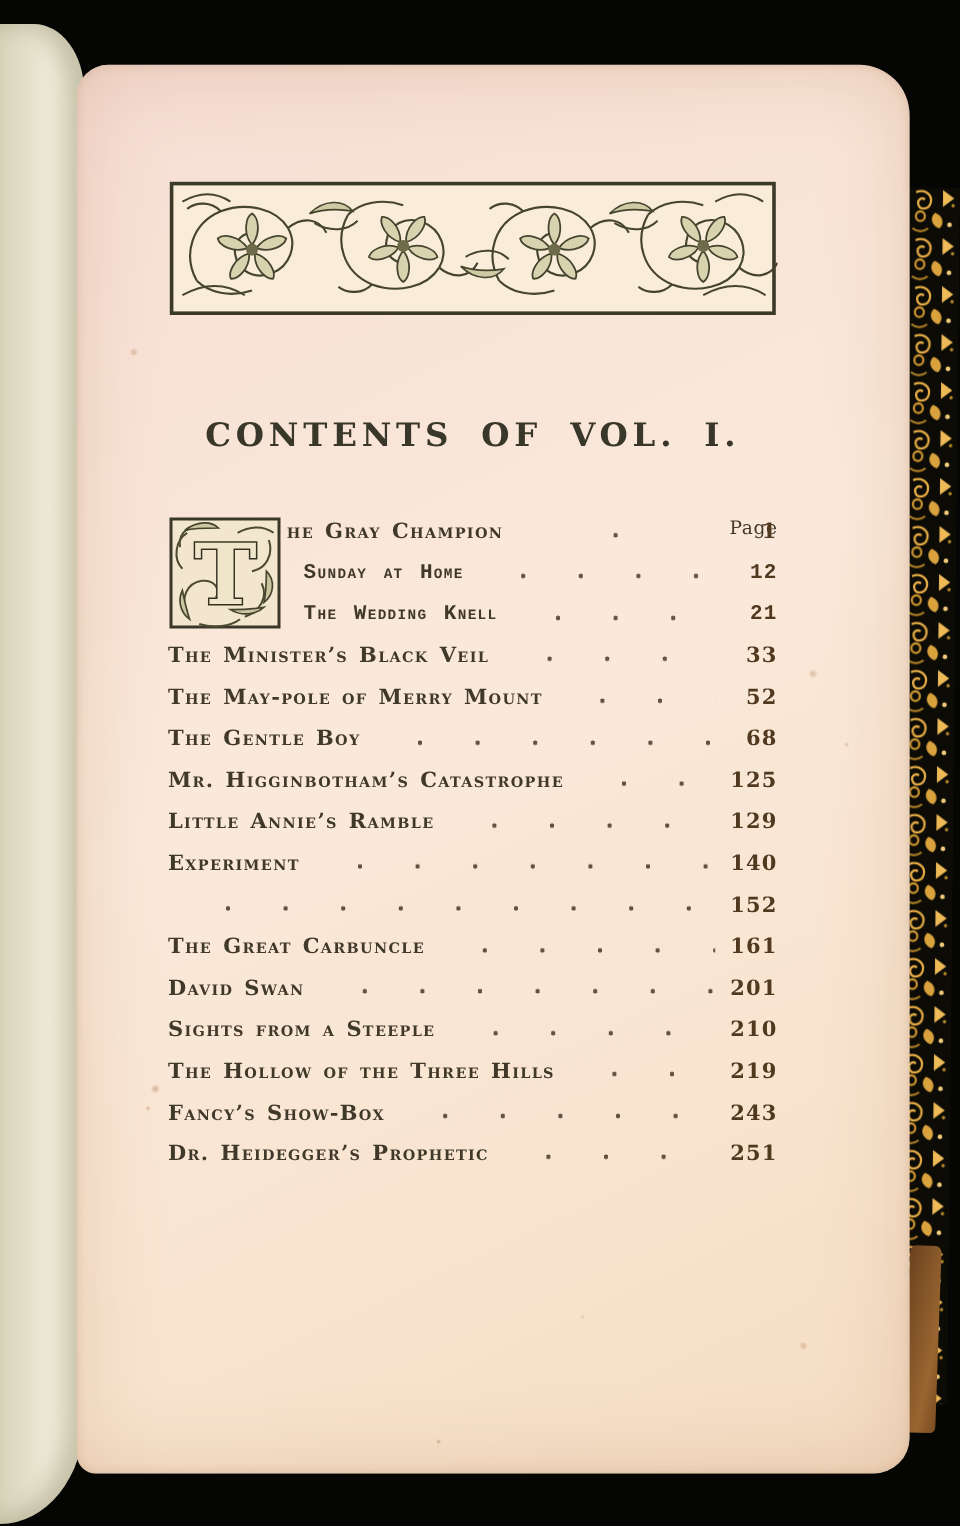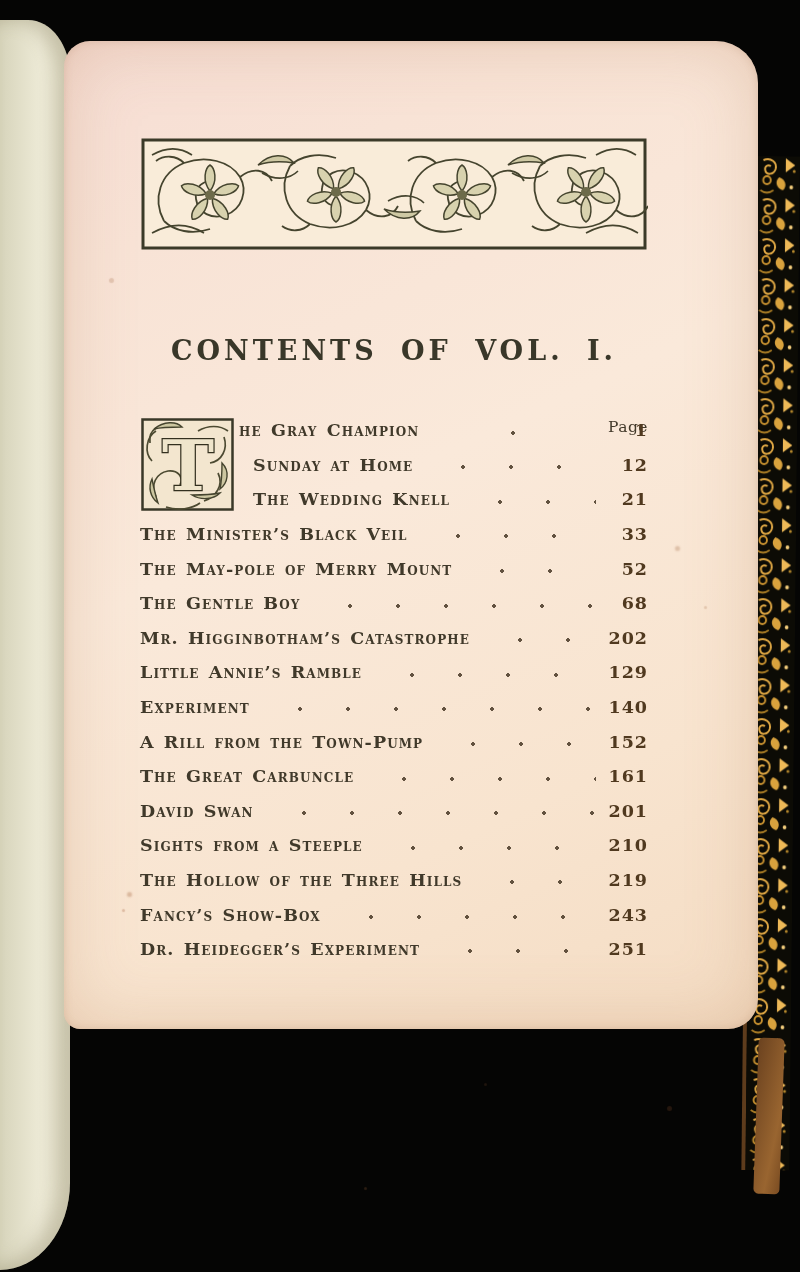--- a/index.html
+++ b/index.html
@@ -22,21 +22,21 @@
     border-left: 4px solid #5e3c1c; box-sizing: border-box;
   }
   .fore-edge svg { display: block; width: 100%; height: 100%; }
   .board-edge {
     position: absolute; right: 18px; top: 1038px; width: 26px; height: 156px;
     background: linear-gradient(100deg, #6b421f, #996530 70%, #7a4c22);
     transform: rotate(2deg); border-radius: 5px;
   }
   
   .book-page {
-    position: absolute; left: 64px; top: 41px; width: 694px; height: 988px;
+    position: absolute; left: 64px; top: 54px; width: 694px; height: 1174px;
     border-radius: 26px 42px 30px 16px;
     background: linear-gradient(155deg, #f6ddd4 0%, #f8e3d6 18%, #fae9da 45%, #f8e4cf 75%, #f4dcc3 100%);
     box-shadow: inset 0 0 70px rgba(190, 140, 100, .30), inset 0 0 8px rgba(150, 100, 70, .22);
     z-index: 2;
   }
   .foxing {
     position: absolute; left: 0; top: 0; width: 3px; height: 3px; border-radius: 50%;
     box-shadow:
       46px 238px 1px 1px rgba(150,90,50,.22),
       278px 204px 1px 0 rgba(160,100,60,.25),
@@ -80,21 +80,21 @@
   .toc-row .leader {
     flex: 1; height: 100%; margin: 0 6px 0 12px;
     background-image: radial-gradient(circle, rgba(72,56,38,.85) 1.7px, rgba(72,56,38,0) 2.1px);
     background-size: 48px 6px; background-repeat: repeat-x; background-position: 14px 58%;
   }
   .toc-row .pagenum {
     width: 46px; text-align: right; font-size: 17.5px; font-weight: 600;
     letter-spacing: 1px; color: #50391f; font-variant: small-caps;
   }
   .row-first  { margin-left: 99px; gap: 44px; }
-  .row-beside { margin-left: 99px; padding-left: 14px; }
+  .row-beside { margin-left: 99px; padding-left: 14px; font-family: Liberation Mono, monospace; }
 </style>
 </head>
 <body>
 
 <div class="scene">
 
   <div class="facing-edge"></div>
 
   <div class="fore-edge">
     <svg viewBox="0 0 47 1014" preserveAspectRatio="none">
@@ -213,34 +213,33 @@
     <span class="pagenum">52</span>
   </div>
           <div class="toc-row">
     <span class="label">The Gentle Boy</span>
     <span class="leader"></span>
     <span class="pagenum">68</span>
   </div>
           <div class="toc-row">
     <span class="label">Mr. Higginbotham’s Catastrophe</span>
     <span class="leader"></span>
-    <span class="pagenum">202</span>
+    <span class="pagenum">125</span>
   </div>
           <div class="toc-row">
     <span class="label">Little Annie’s Ramble</span>
     <span class="leader"></span>
     <span class="pagenum">129</span>
   </div>
           <div class="toc-row">
     <span class="label">Experiment</span>
     <span class="leader"></span>
     <span class="pagenum">140</span>
   </div>
           <div class="toc-row">
-    <span class="label">A Rill from the Town-Pump</span>
     <span class="leader"></span>
     <span class="pagenum">152</span>
   </div>
           <div class="toc-row">
     <span class="label">The Great Carbuncle</span>
     <span class="leader"></span>
     <span class="pagenum">161</span>
   </div>
           <div class="toc-row">
     <span class="label">David Swan</span>
@@ -256,20 +255,20 @@
     <span class="label">The Hollow of the Three Hills</span>
     <span class="leader"></span>
     <span class="pagenum">219</span>
   </div>
           <div class="toc-row">
     <span class="label">Fancy’s Show-Box</span>
     <span class="leader"></span>
     <span class="pagenum">243</span>
   </div>
           <div class="toc-row">
-    <span class="label">Dr. Heidegger’s Experiment</span>
+    <span class="label">Dr. Heidegger’s Prophetic</span>
     <span class="leader"></span>
     <span class="pagenum">251</span>
   </div>
         </div>
     </div>
   </div>
 </div>
 
 </body></html>

